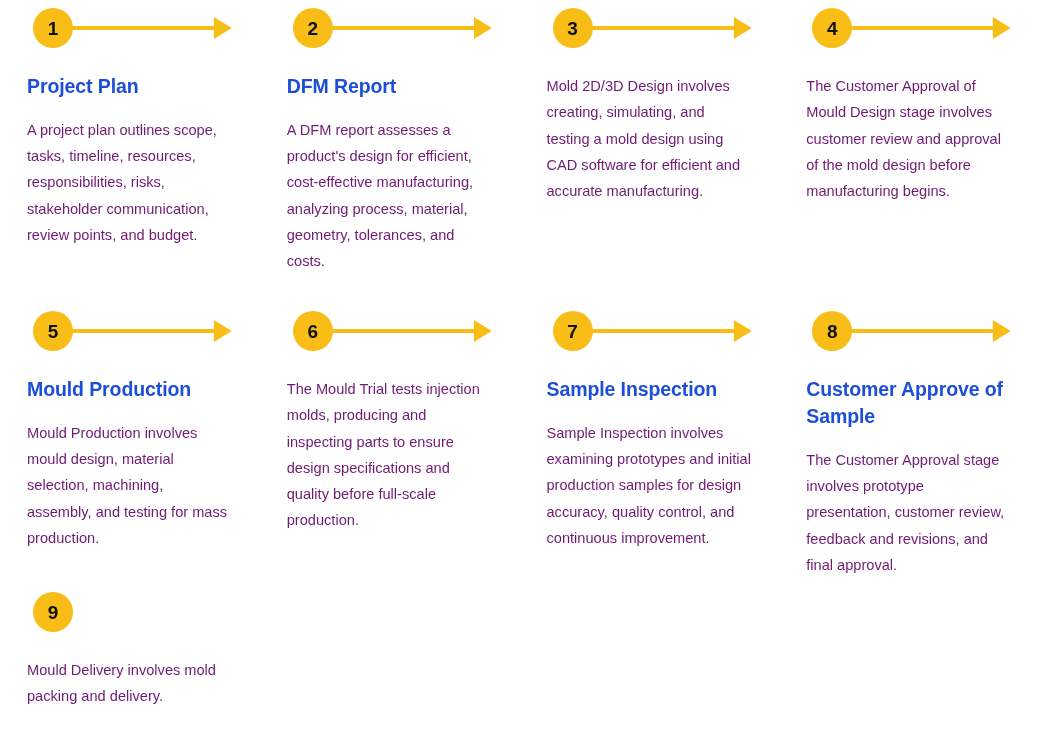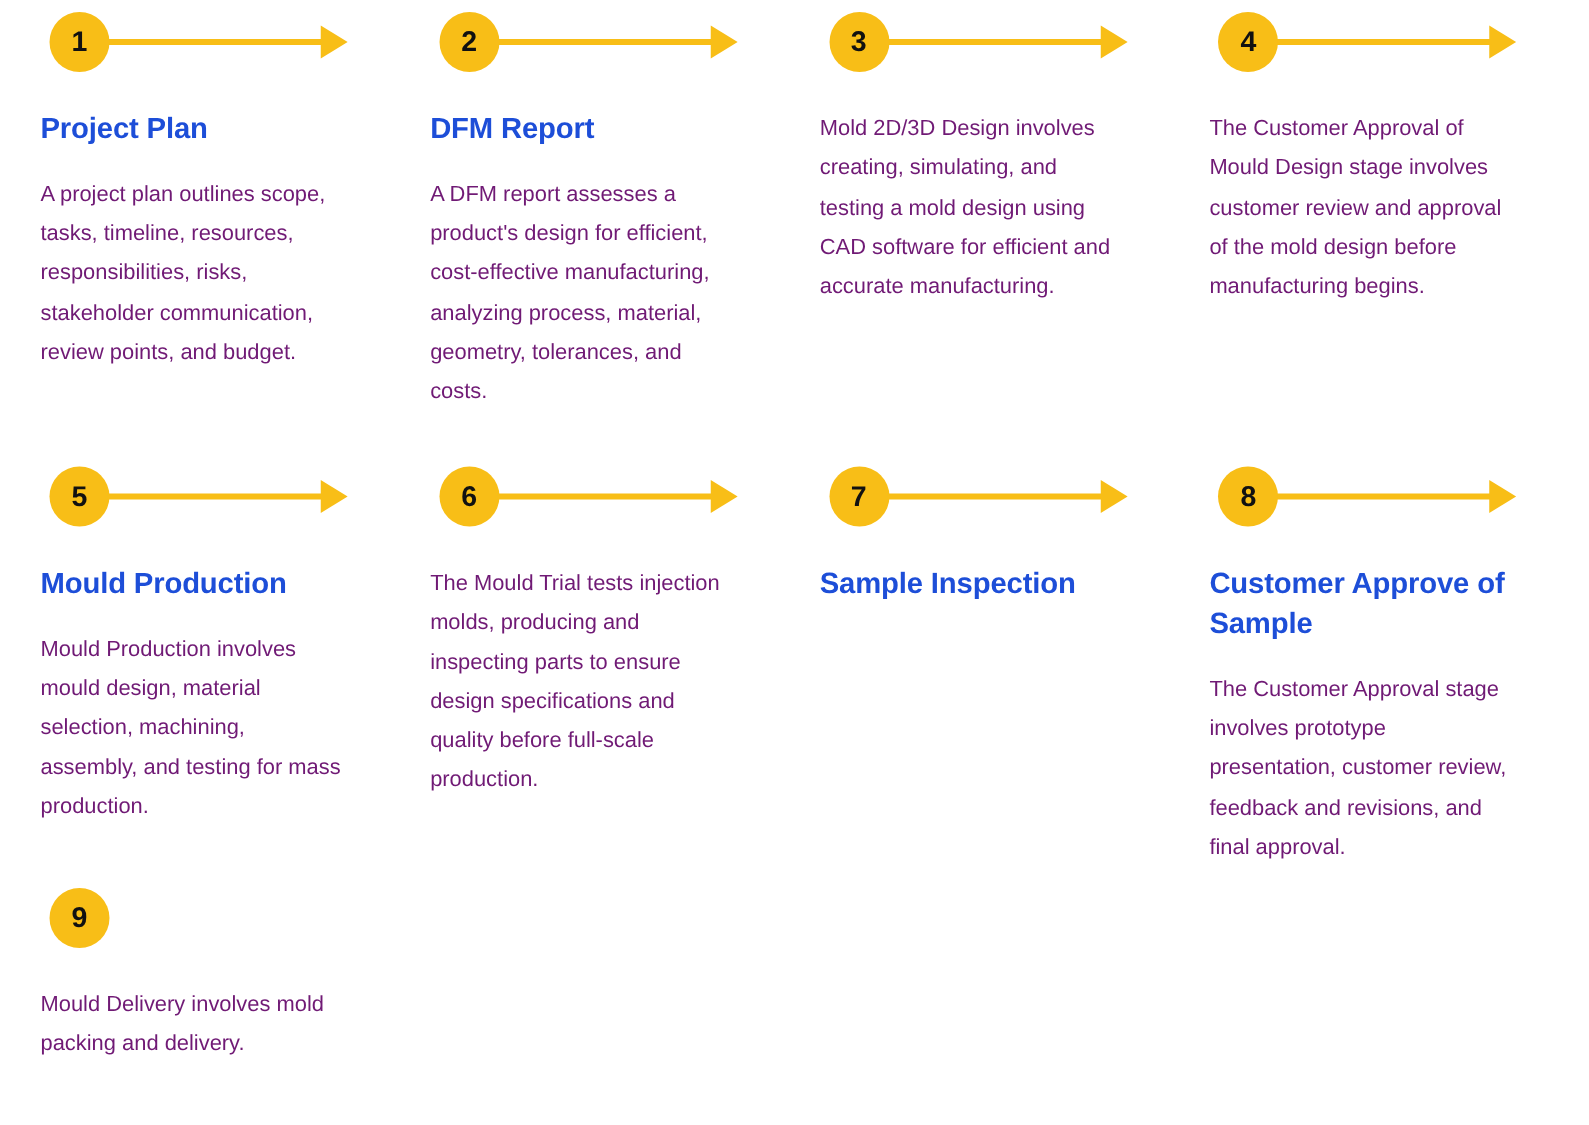--- a/index.html
+++ b/index.html
@@ -202,20 +202,21 @@
       <div class="step-marker">
         <div class="step-badge">7</div>
         <div class="step-arrow">
           <svg viewBox="0 0 200 26" preserveAspectRatio="none" aria-hidden="true">
             <line x1="0" y1="13" x2="182" y2="13" stroke="#F8BE17" stroke-width="4"></line>
             <polygon points="178,2 200,13 178,24" fill="#F8BE17"></polygon>
           </svg>
         </div>
       </div>
       <h3 class="step-title">Sample Inspection</h3>
+      <p class="step-desc">Sample Inspection involves examining prototypes and initial production samples for design accuracy, quality control, and continuous improvement.</p>
     </div>
 
     <div class="step-cell">
       <div class="step-marker">
         <div class="step-badge">8</div>
         <div class="step-arrow">
           <svg viewBox="0 0 200 26" preserveAspectRatio="none" aria-hidden="true">
             <line x1="0" y1="13" x2="182" y2="13" stroke="#F8BE17" stroke-width="4"></line>
             <polygon points="178,2 200,13 178,24" fill="#F8BE17"></polygon>
           </svg>

